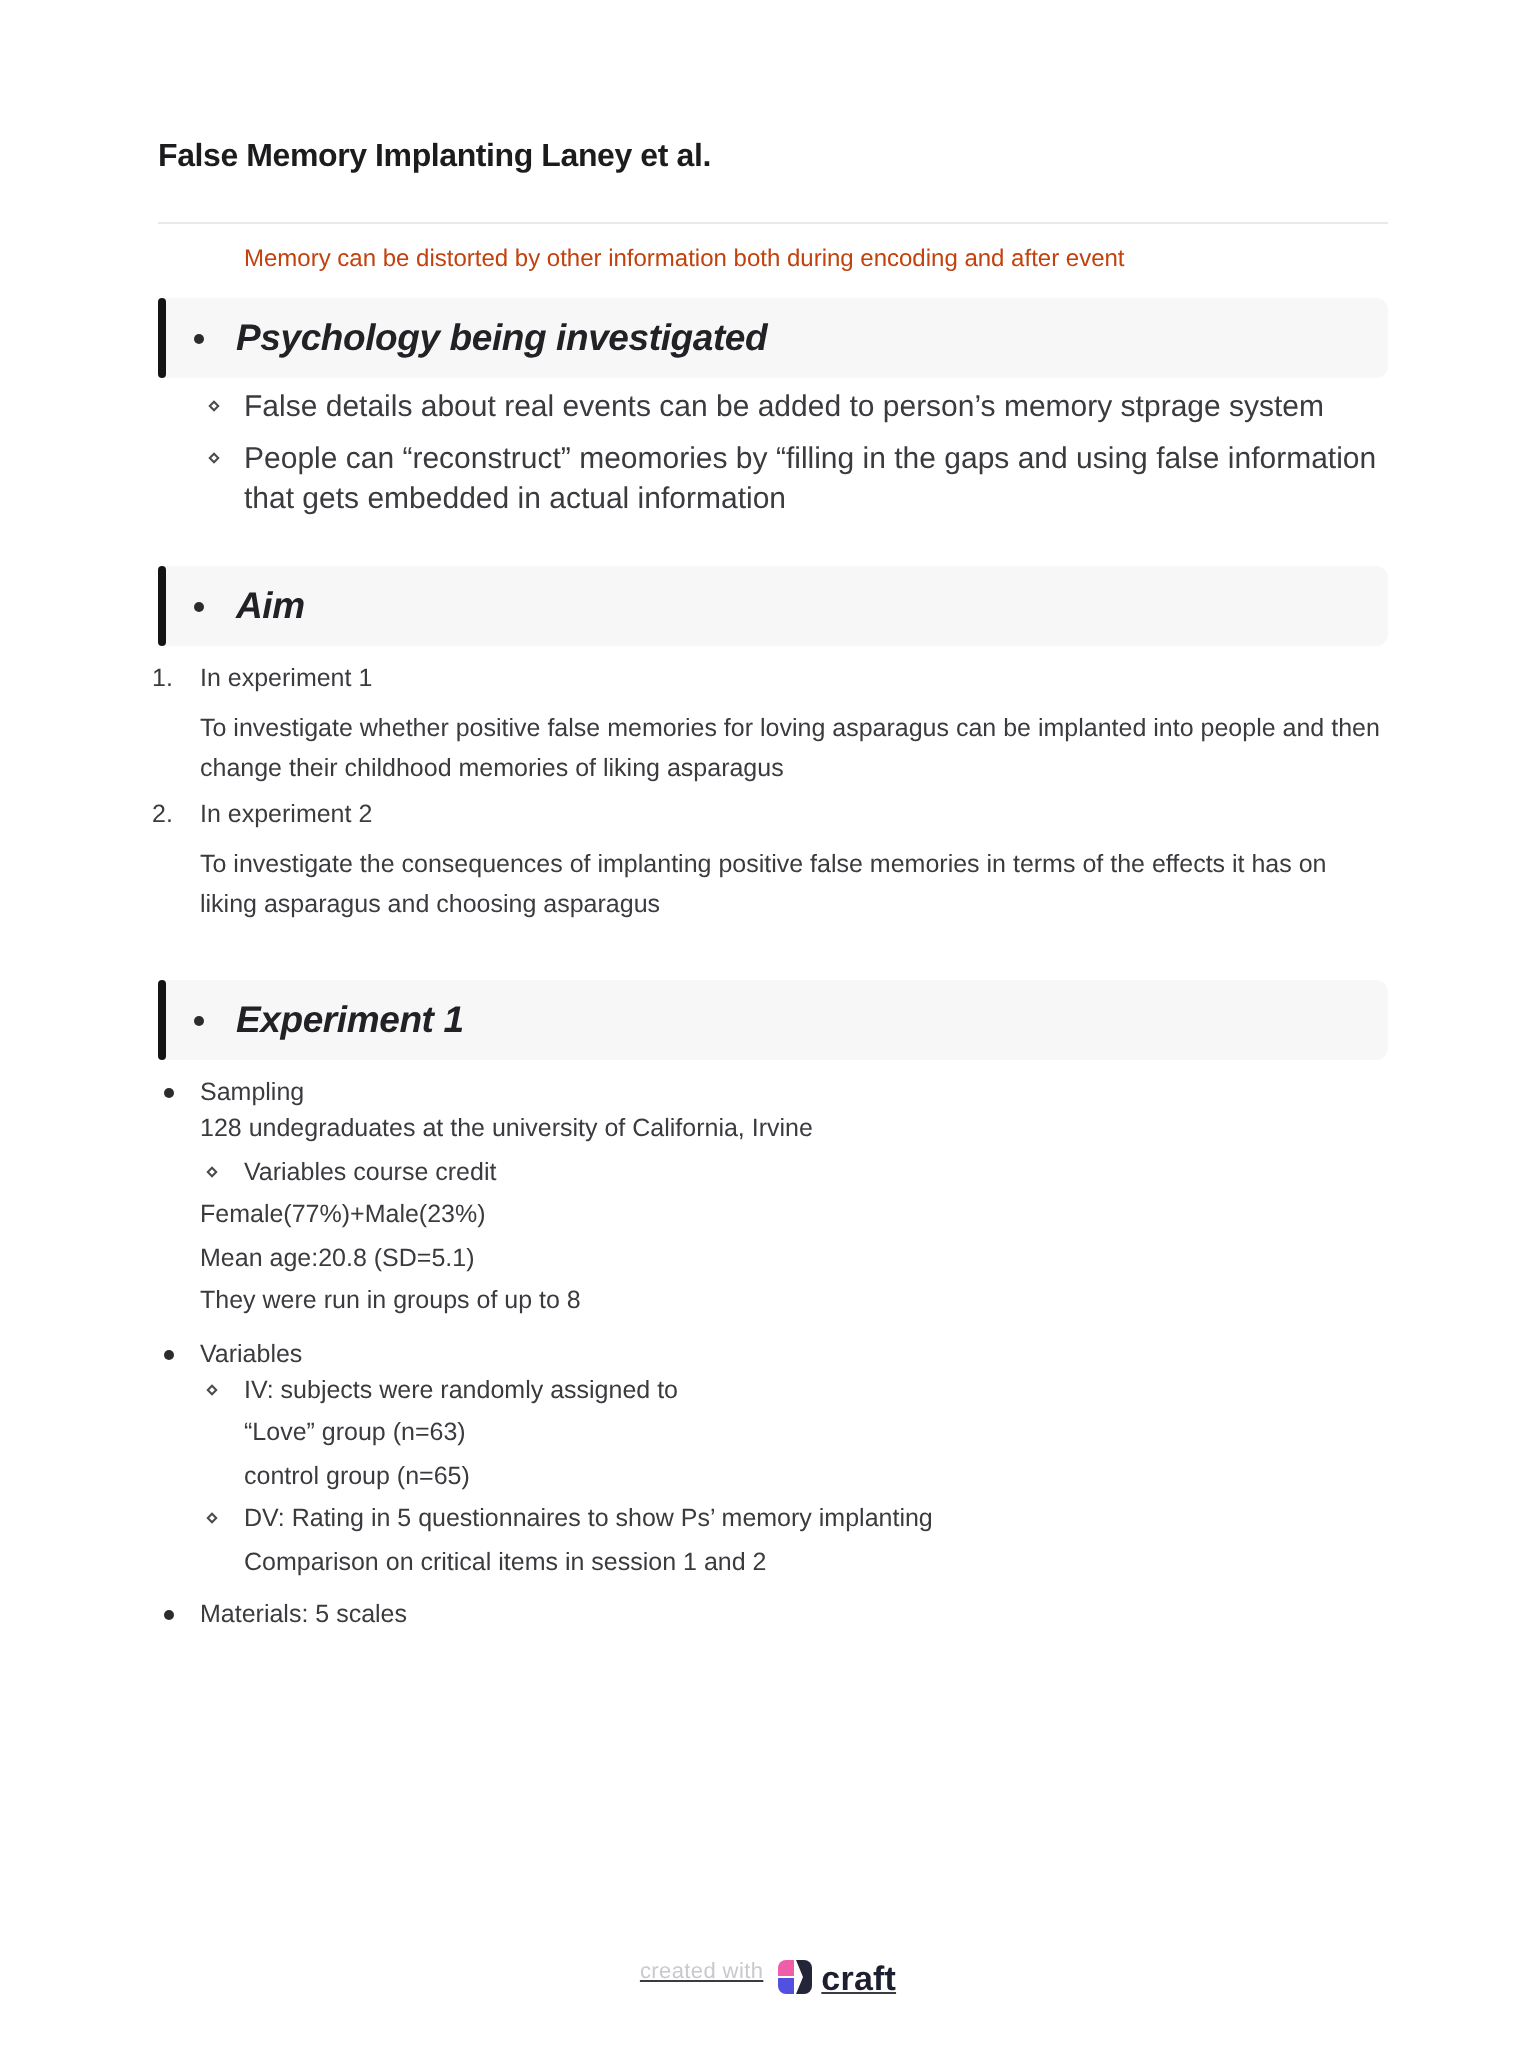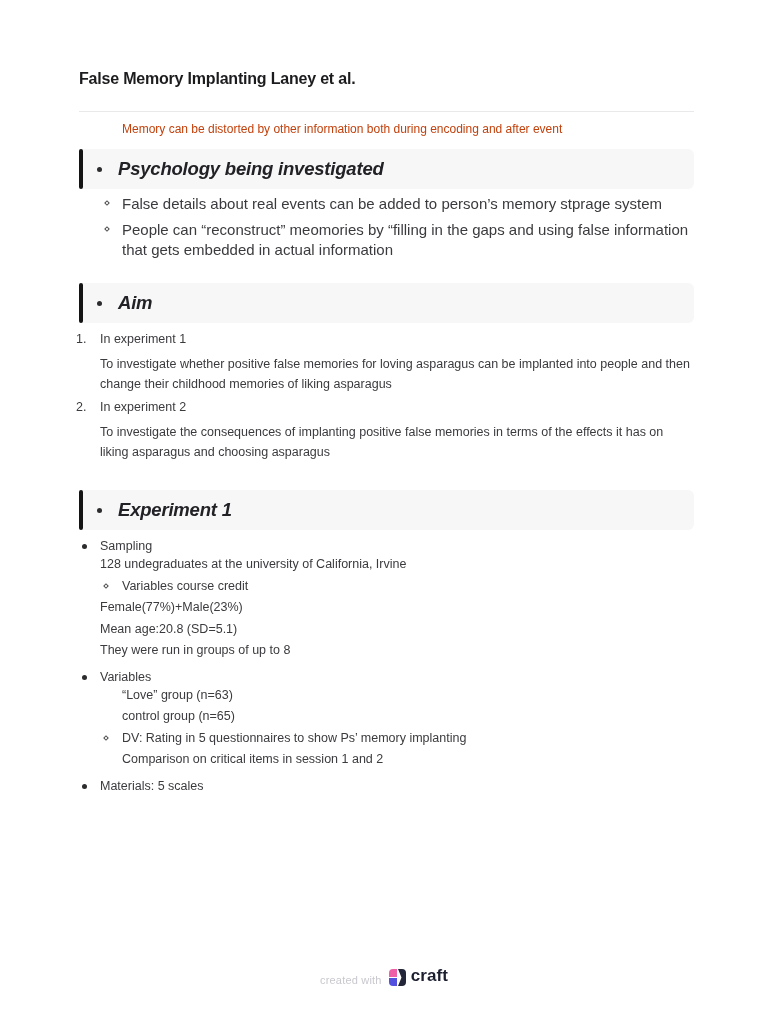--- a/index.html
+++ b/index.html
@@ -99,22 +99,22 @@
   .gline {
     position: relative;
     font-size: 12.5px; line-height: 21.5px;
   }
   .gline.diamond-line { padding-left: 22px; }
   .gline.diamond-line .diamond { left: 4px; top: 8px; }
   .gline.indent2 { padding-left: 22px; }
 
   
   .footer {
-    position: absolute; left: 0; right: 0; bottom: 38px;
-    display: flex; align-items: flex-end; justify-content: center;
+    position: absolute; left: 0; right: 0; bottom: 24px;
+    display: flex; align-items: flex-start; justify-content: center; text-decoration: underline;
   }
   .created-with { font-size: 11px; color: #c8c8ce; letter-spacing: 0.2px; }
   .craft-logo { width: 17px; height: 17px; margin: 0 5px 0 7px; border-radius: 4px; overflow: hidden; flex: 0 0 auto; }
   .craft-logo svg { display: block; }
   .craft-wordmark { font-size: 17px; font-weight: bold; color: #1c1f30; letter-spacing: 0.1px; }
 </style>
 </head>
 <body>
 
 <div class="page">
@@ -183,20 +183,24 @@
       <div class="gline">They were run in groups of up to 8</div>
     </div>
   </div>
 
   <div class="group">
     <div class="group-label">
       <span class="dot-bullet"></span>
       <span>Variables</span>
     </div>
     <div class="group-lines">
+      <div class="gline diamond-line">
+        <span class="diamond"></span>
+        <span>IV: subjects were randomly assigned to</span>
+      </div>
       <div class="gline indent2">“Love” group (n=63)</div>
       <div class="gline indent2">control group (n=65)</div>
       <div class="gline diamond-line">
         <span class="diamond"></span>
         <span>DV: Rating in 5 questionnaires to show Ps’ memory implanting</span>
       </div>
       <div class="gline indent2">Comparison on critical items in session 1 and 2</div>
     </div>
   </div>
 

